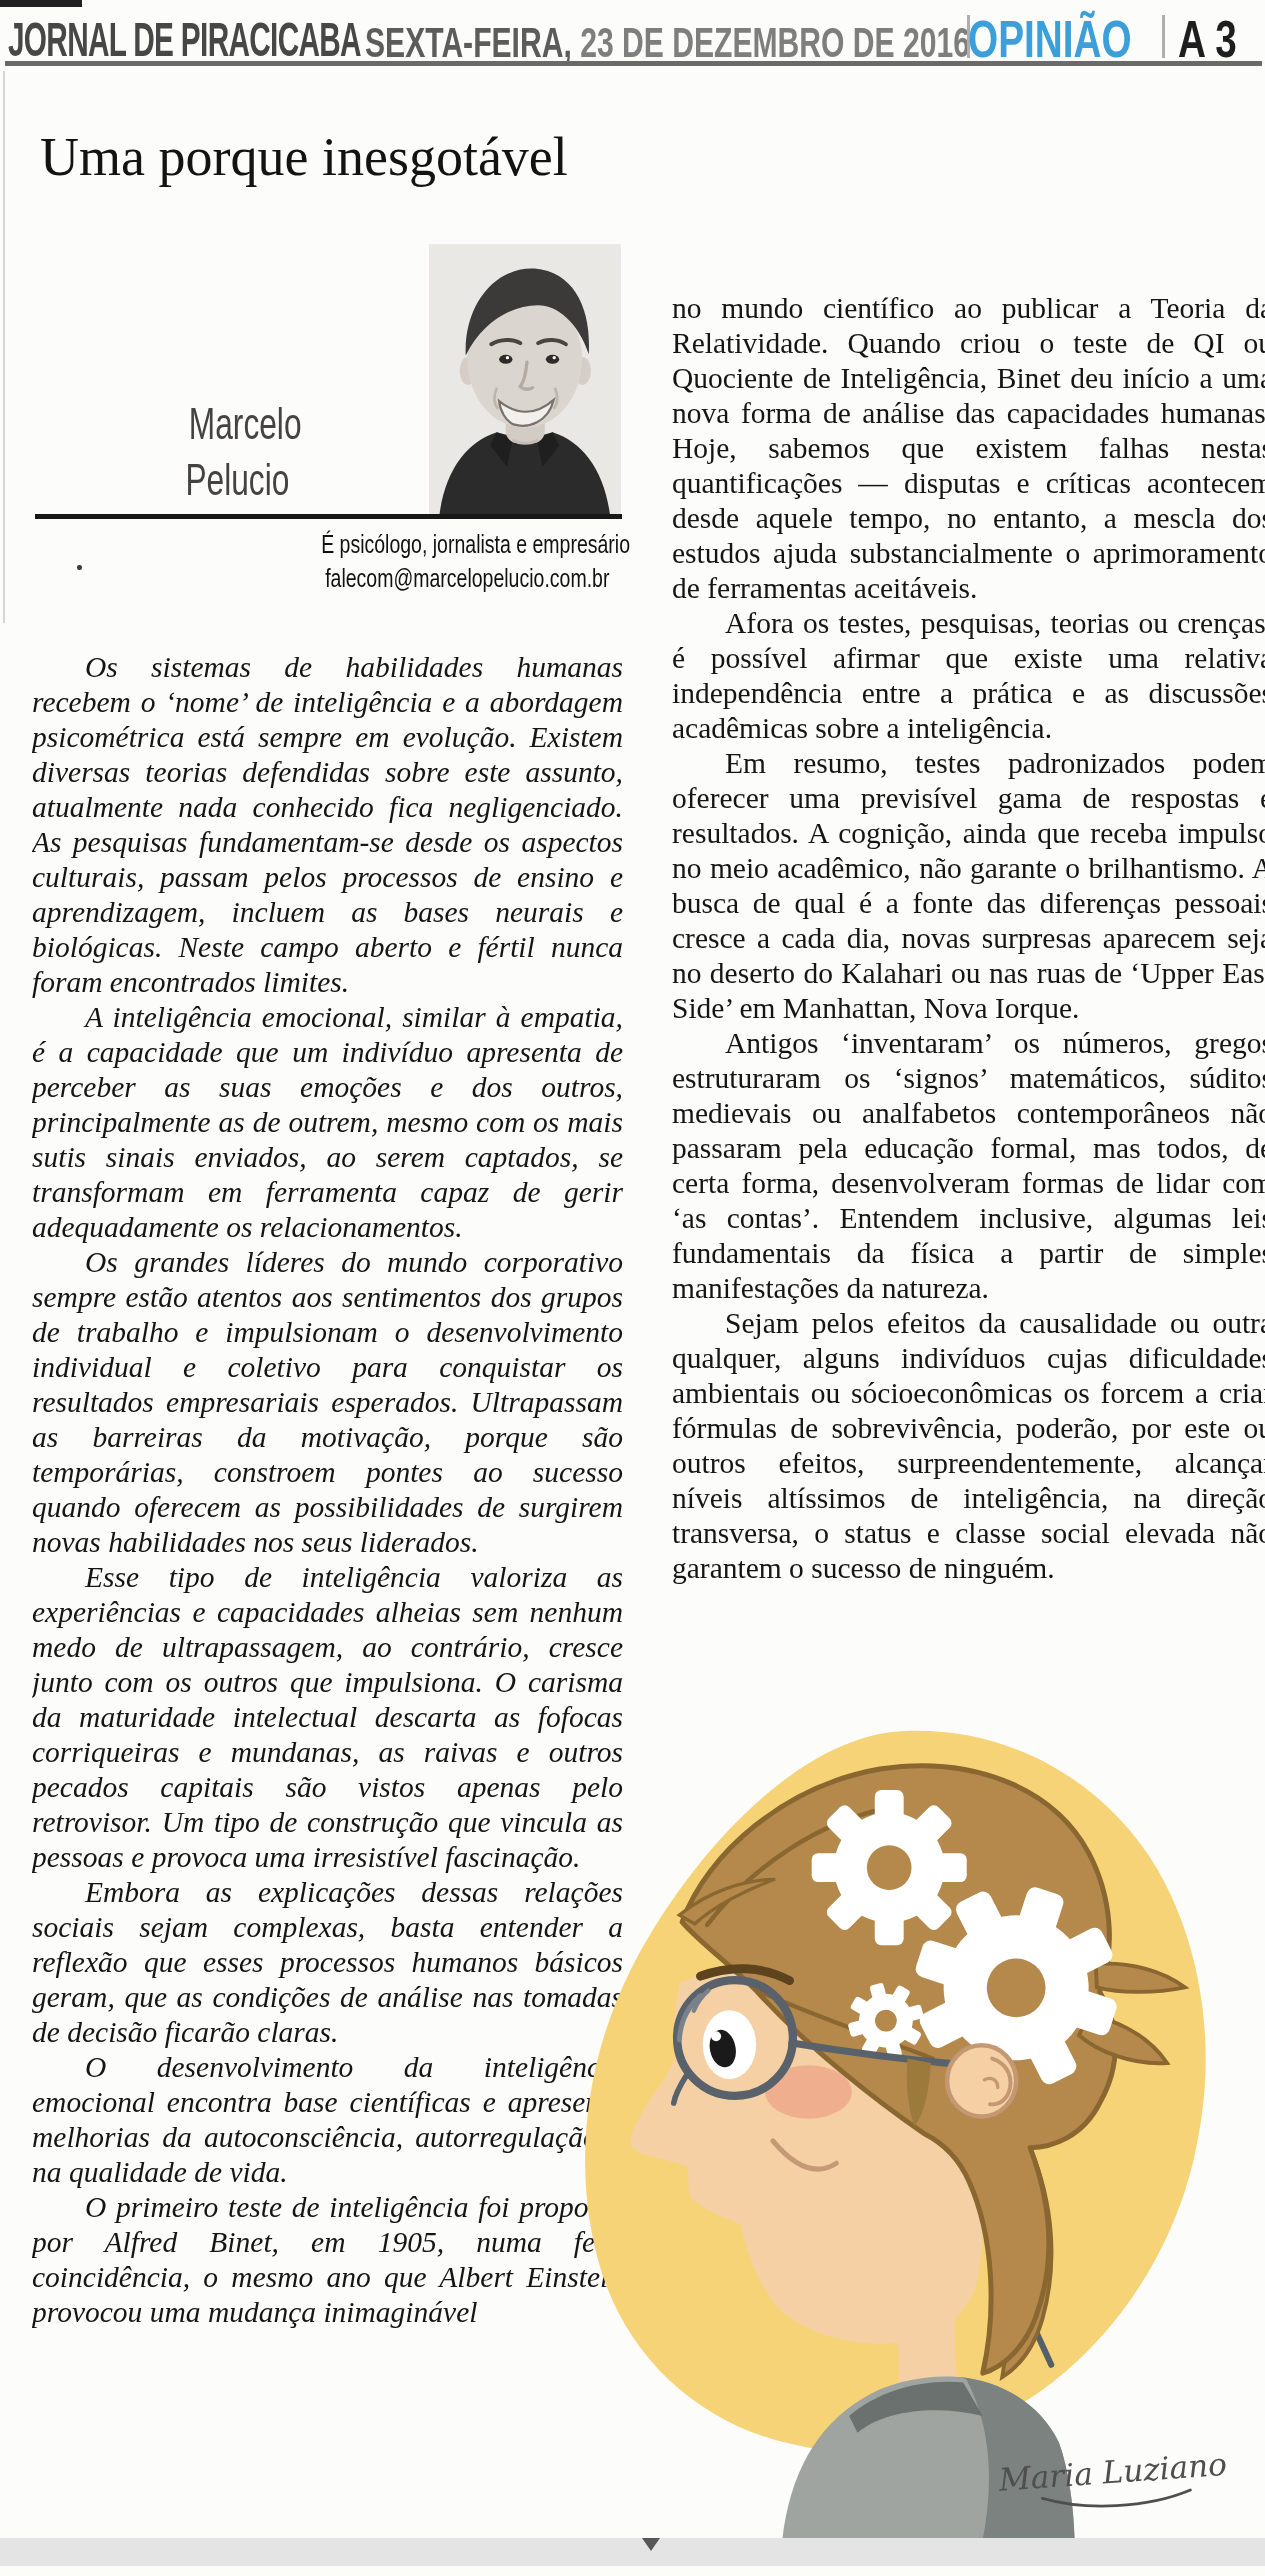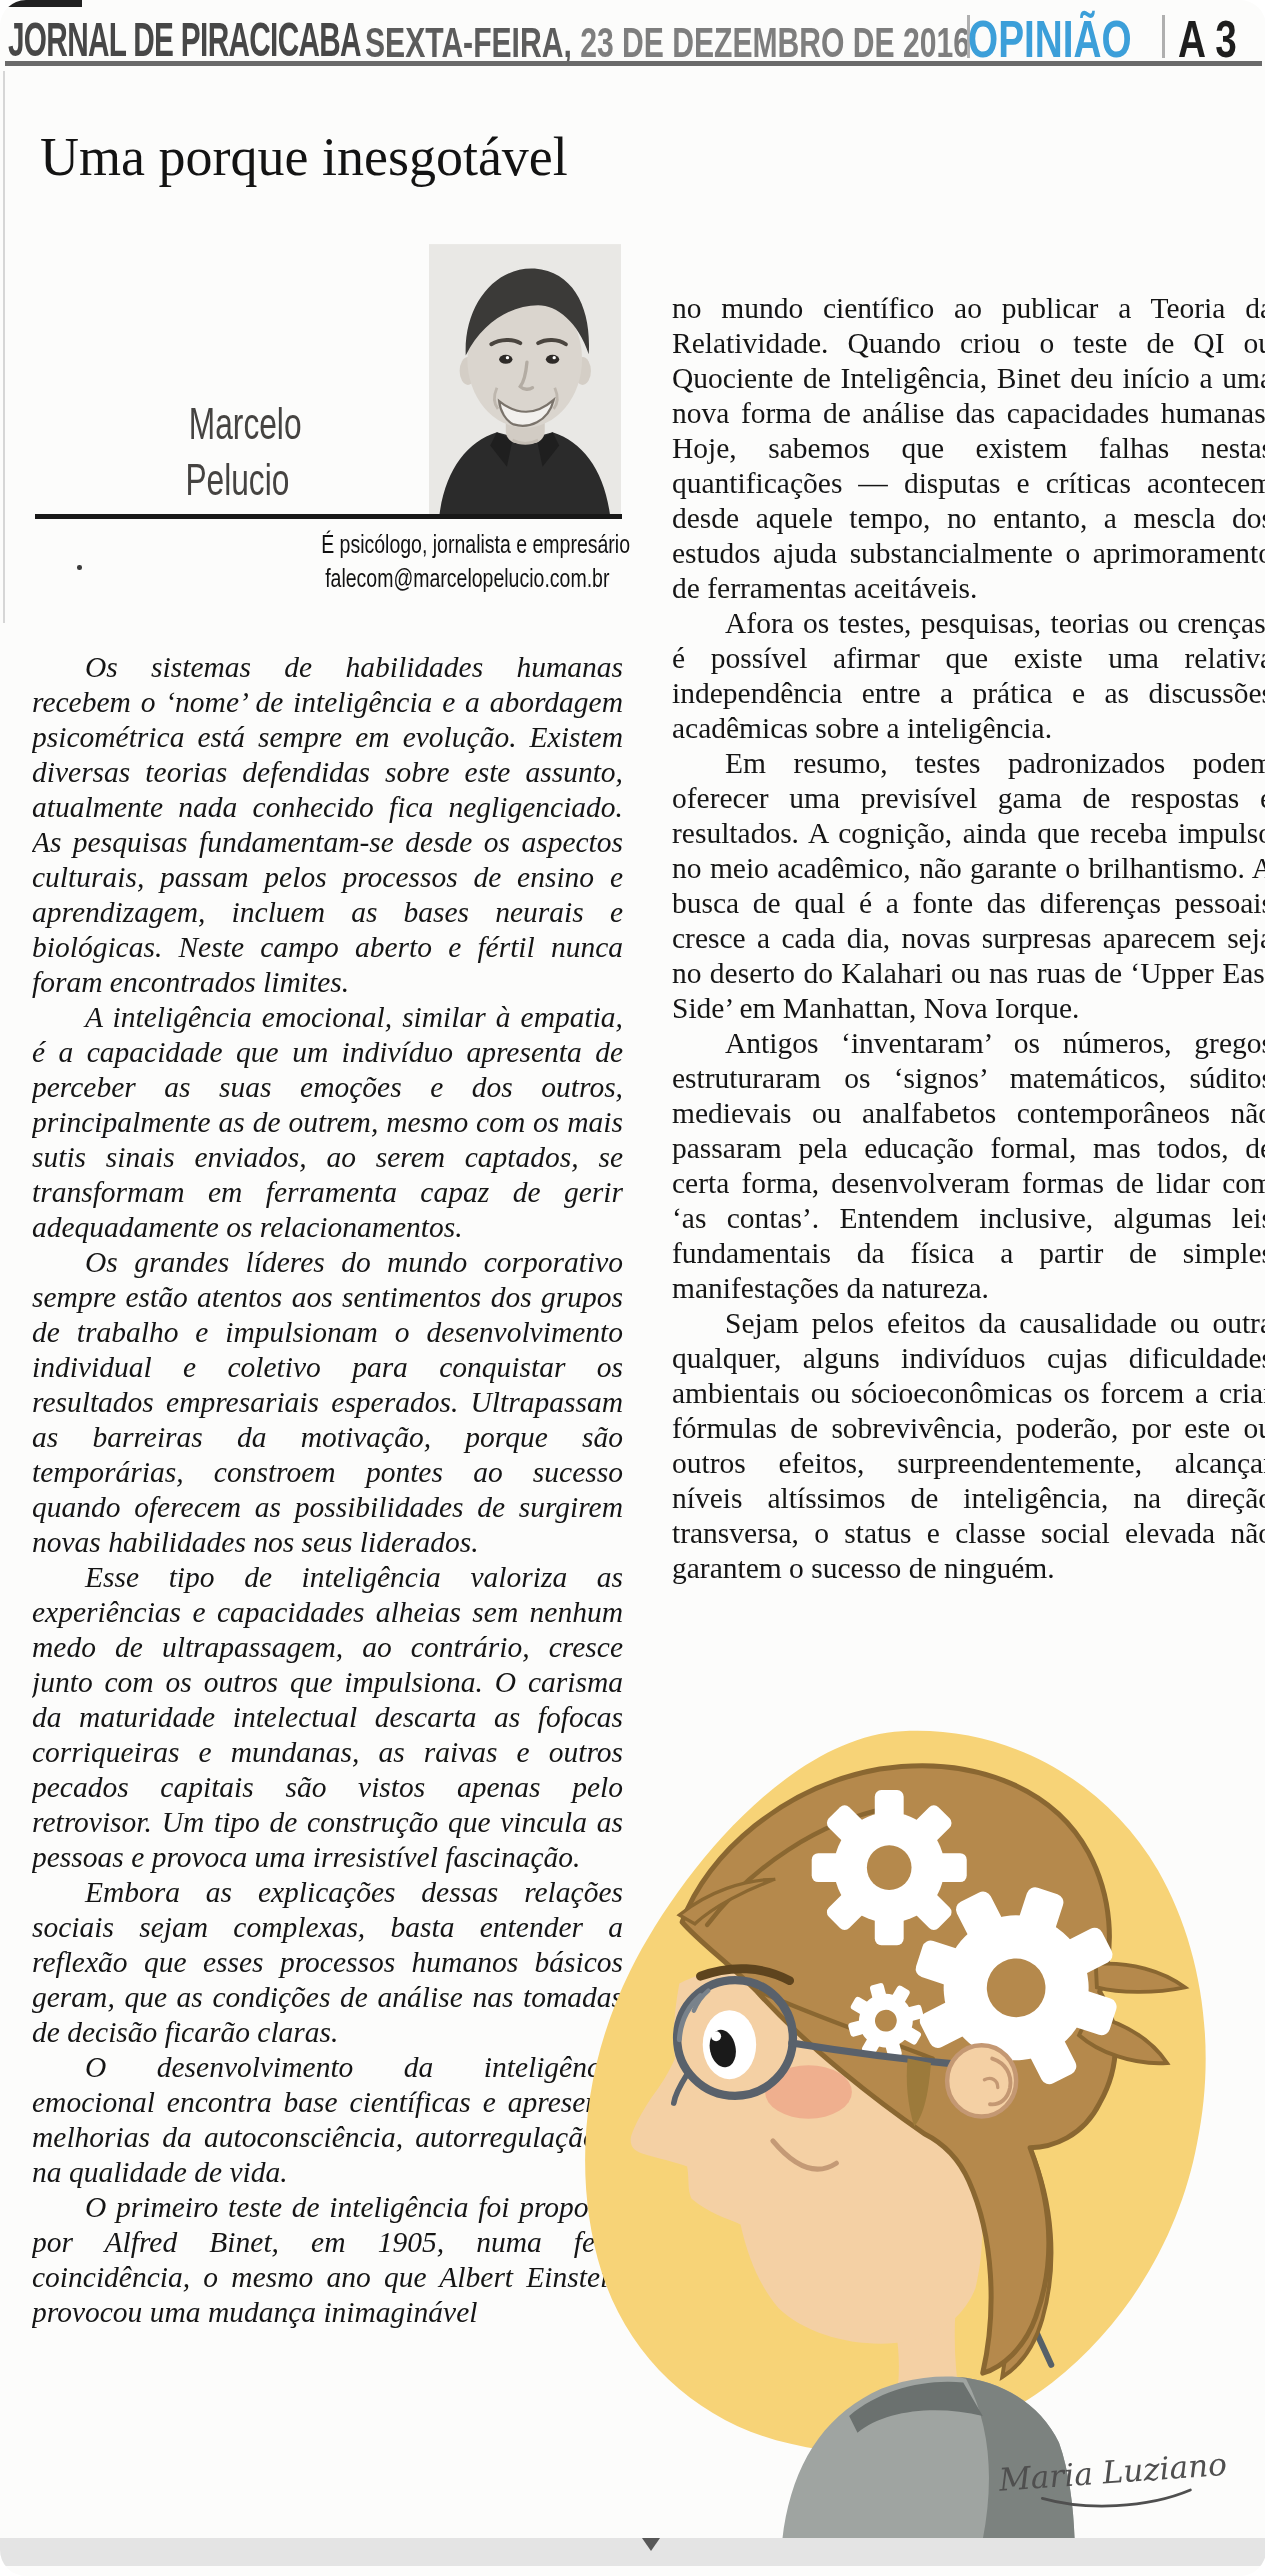--- a/index.html
+++ b/index.html
@@ -1,17 +1,17 @@
 <!DOCTYPE html>
 <html lang="pt-BR" style="font-size:9px"><head>
 <meta charset="utf-8">
 <style>
   html,body{margin:0;padding:0;background:#ffffff;}
   .page{position:relative;width:1266px;height:2576px;background:#FCFCFB;overflow:hidden;
-        font-family:"Liberation Serif",serif;border-radius:26px;}
+        font-family:"Liberation Serif",serif;}
   .abs{position:absolute;}
   
   .masthead{top:12.3px;left:7.8px;font-family:"Liberation Sans",sans-serif;font-weight:bold;
             font-size:48px;color:#474747;letter-spacing:-1.1px;white-space:nowrap;}
   .condL{display:inline-block;transform:scaleX(.62);transform-origin:left center;}
   .dateline{top:18px;left:365px;font-family:"Liberation Sans",sans-serif;font-size:43px;
             white-space:nowrap;}
   .dateline .condL{transform:scaleX(.70);}
   .date-bold{font-weight:bold;color:#5C5C5C;}
   .date-rest{font-weight:bold;color:#7E7E7E;}

